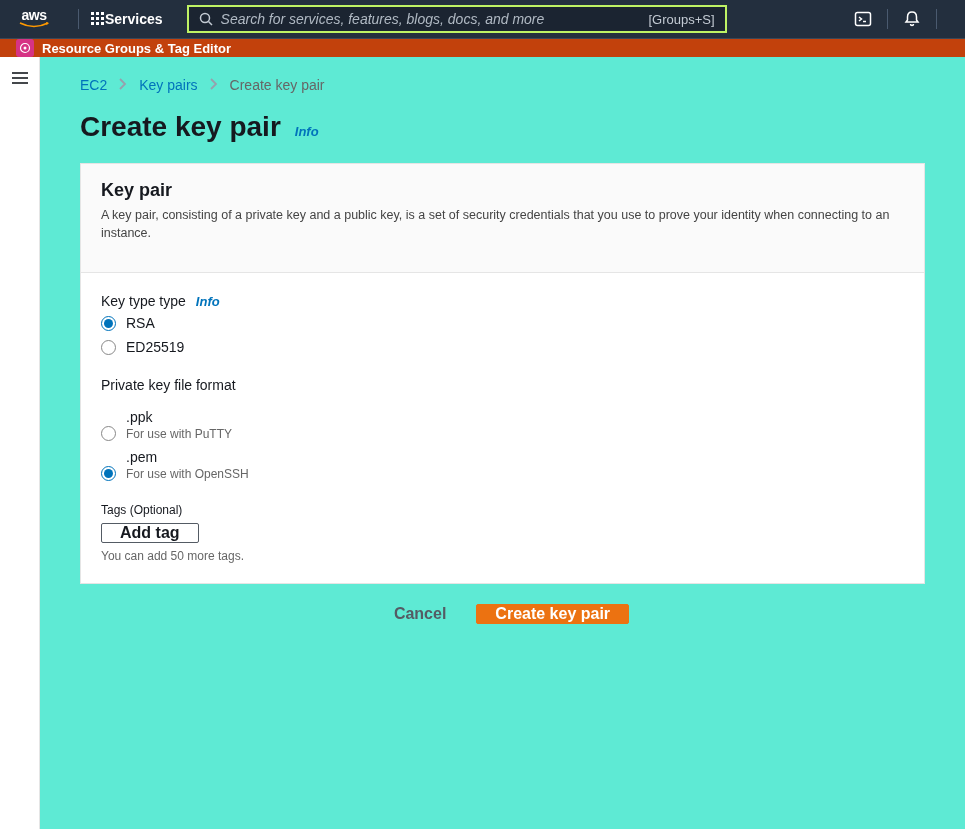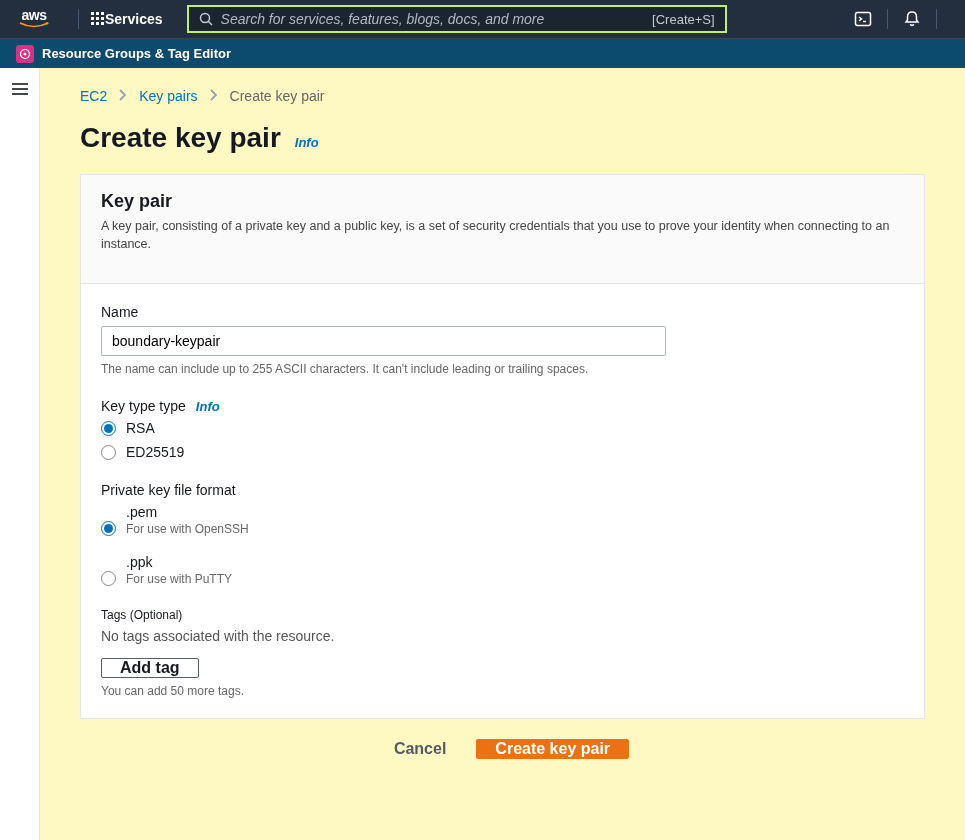--- a/index.html
+++ b/index.html
@@ -93,23 +93,23 @@
 .topnav-right .icon-btn {
   width: 24px;
   display: flex;
   align-items: center;
   justify-content: center;
   cursor: pointer;
 }
 
 
 .subnav {
-  background: #0c4a6e;
+  background: #c2410c;
   border-top: 1px solid #3b4757;
-  height: 30px;
+  height: 19px;
   display: flex;
   align-items: center;
   padding: 0 16px;
   color: #fff;
 }
 .subnav .rg-icon {
   width: 18px; height: 18px;
   background: #d63384;
   border-radius: 3px;
   display: flex;
@@ -117,21 +117,21 @@
   justify-content: center;
   margin-right: 8px;
 }
 .subnav .rg-icon svg { display:block; }
 .subnav .label { font-size: 13px; font-weight: 600; }
 
 
 .content-wrap {
   display: flex;
   height: calc(840px - 68px);
-  background: #fef9c3;
+  background: #5eead4;
 }
 .leftrail {
   width: 40px;
   background: #fff;
   border-right: 1px solid #e5e5e5;
   display: flex;
   justify-content: center;
   padding-top: 14px;
 }
 .hamburger {
@@ -274,21 +274,21 @@
         </svg>
     </span>
     <span>Services</span>
   </div>
   <div class="searchbar">
     <svg width="14" height="14">
         <circle cx="6" cy="6" r="4.5" stroke="#c3cad3" stroke-width="1.5" fill="none"></circle>
         <line x1="9.5" y1="9.5" x2="13" y2="13" stroke="#c3cad3" stroke-width="1.5"></line>
       </svg>
     <input type="text" placeholder="Search for services, features, blogs, docs, and more" style="">
-    <span class="search-hint">[Create+S]</span>
+    <span class="search-hint">[Groups+S]</span>
   </div>
   <div class="topnav-right">
     <div class="icon-btn">
       <svg width="18" height="18">
           <rect x="1.5" y="2.5" width="15" height="13" rx="2" stroke="#fff" stroke-width="1.5" fill="none"></rect>
           <path d="M5 7 L7.5 9 L5 11" stroke="#fff" stroke-width="1.5" fill="none"></path>
           <line x1="9" y1="11.5" x2="12" y2="11.5" stroke="#fff" stroke-width="1.5"></line>
         </svg>
     </div>
     <div class="divider-v"></div>
@@ -342,25 +342,20 @@
       <span class="info-link">Info</span>
     </div>
 
     <div class="panel">
       <div class="panel-header">
         <h2>Key pair</h2>
         <p>A key pair, consisting of a private key and a public key, is a set of security credentials that you use to prove your identity when connecting to an instance.</p>
       </div>
       <div class="panel-body">
 
-        <div class="field">
-          <div class="field-label">Name</div>
-          <input class="text-input" type="text" value="boundary-keypair" style="">
-          <div class="hint">The name can include up to 255 ASCII characters. It can't include leading or trailing spaces.</div>
-        </div>
 
         <div class="field">
           <div class="field-label">
             <span>Key type type</span>
             <span class="info-link">Info</span>
           </div>
           <div class="radio-group">
             <div class="radio-row">
               <span class="radio checked"></span>
               <span>RSA</span>
@@ -368,40 +363,39 @@
             <div class="radio-row">
               <span class="radio"></span>
               <span>ED25519</span>
             </div>
           </div>
         </div>
 
         <div class="field">
           <div class="field-label">Private key file format</div>
           <div class="radio-group">
+            <div class="radio-row" style="margin-top:10px;">
+              <span class="radio"></span>
+              <span class="label-col">
+                <span>.ppk</span>
+                <span class="sub">For use with PuTTY</span>
+              </span>
+            </div>
             <div class="radio-row">
               <span class="radio checked"></span>
               <span class="label-col">
                 <span>.pem</span>
                 <span class="sub">For use with OpenSSH</span>
               </span>
             </div>
-            <div class="radio-row" style="margin-top:10px;">
-              <span class="radio"></span>
-              <span class="label-col">
-                <span>.ppk</span>
-                <span class="sub">For use with PuTTY</span>
-              </span>
-            </div>
           </div>
         </div>
 
         <div class="field" style="margin-bottom:0;">
           <div class="tags-heading">Tags (Optional)</div>
-          <div class="tags-empty">No tags associated with the resource.</div>
           <button class="btn">Add tag</button>
           <div class="hint">You can add 50 more tags.</div>
         </div>
 
       </div>
     </div>
 
     <div class="footer-actions">
       <button class="btn btn-link">Cancel</button>
       <button class="btn btn-primary">Create key pair</button>

